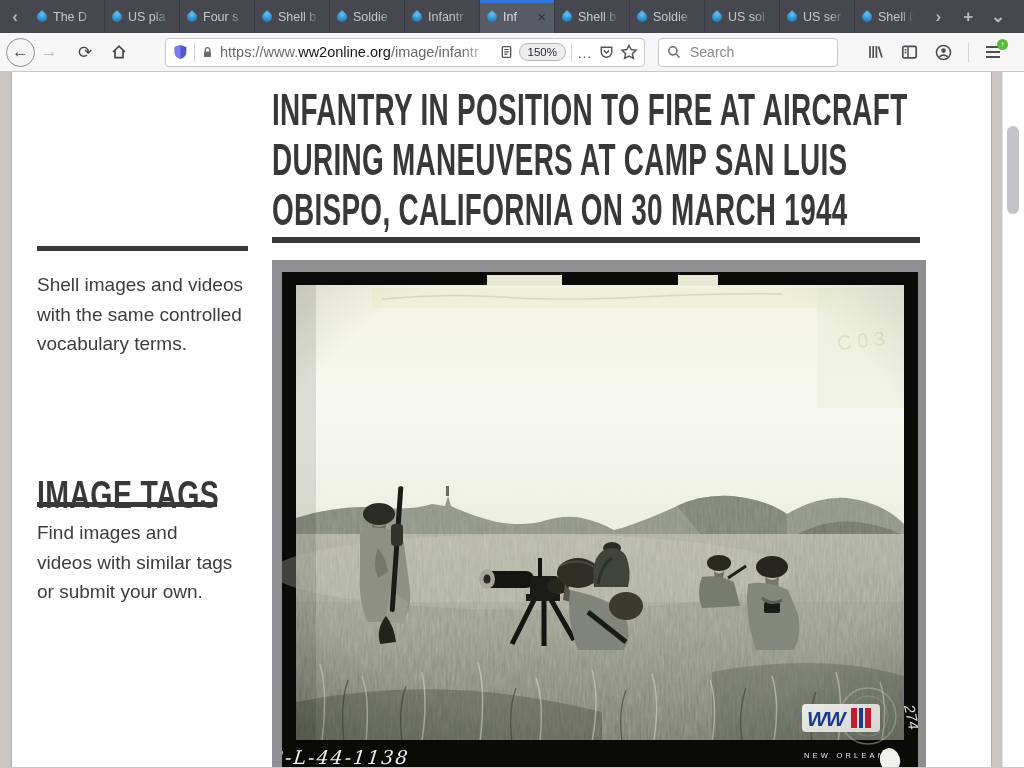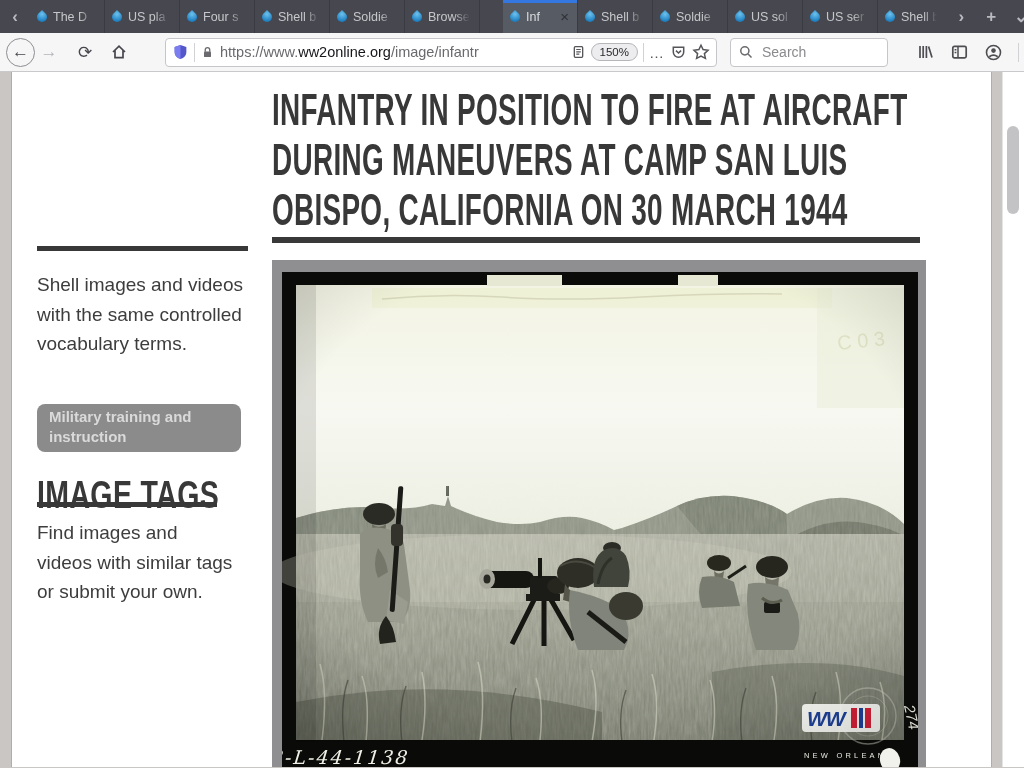--- a/index.html
+++ b/index.html
@@ -9,45 +9,45 @@
   
   .tabbar{height:33px;background:#47474f;display:flex;align-items:stretch;overflow:hidden;}
   .tabctl{flex:0 0 30px;display:flex;align-items:center;justify-content:center;
     color:#b9bac0;font-size:17px;font-weight:bold;cursor:default;}
   .tab{flex:0 0 75px;box-sizing:border-box;display:flex;align-items:center;gap:6px;
     padding:0 7px;border-right:1px solid #3a3a42;color:#c6c7cb;font-size:12.5px;position:relative;}
   .tab.cut{flex:0 0 63px;border-right:none;}
   .tab .tlabel{white-space:nowrap;overflow:hidden;flex:1;
     -webkit-mask-image:linear-gradient(to right,#000 60%,transparent 95%);
     mask-image:linear-gradient(to right,#000 60%,transparent 95%);}
-  .tab.active{background:#575b63;color:#d9dadd;margin-left:23px;}
+  .tab.active{background:#575b63;color:#d9dadd;}
   .tab.active::before{content:"";position:absolute;left:0;top:0;right:0;height:3px;background:#3577e0;}
   .tclose{flex:none;font-size:15px;color:#2f3136;line-height:1;padding:0 1px;}
   .favicon{flex:none;width:10px;height:10px;border-radius:0 50% 50% 50%;transform:rotate(45deg);
     background:radial-gradient(circle at 30% 30%,#6cc1ee,#1e7fc0 70%);}
 
   
   .toolbar{height:39px;background:#f6f6f7;border-bottom:1px solid #c9c9cc;
     display:flex;align-items:center;padding:0 6px;box-sizing:border-box;}
   .navbtn{flex:none;width:28px;height:28px;display:flex;align-items:center;justify-content:center;
     color:#46464c;font-size:17px;}
   .navbtn.circle{border:1px solid #8e8e93;border-radius:50%;width:27px;height:27px;}
   .navbtn.disabled{color:#b5b5ba;}
-  .urlbar{flex:none;width:552px;height:29px;margin-left:32px;background:#fff;
+  .urlbar{flex:none;width:480px;height:29px;margin-left:32px;background:#fff;
     border:1px solid #c6c6ca;border-radius:4px;display:flex;align-items:center;
     padding:0 6px;box-sizing:border-box;gap:5px;}
   .vsep{width:1px;height:19px;background:#d2d2d6;flex:none;}
   .urltext{flex:1;font-size:14.5px;white-space:nowrap;overflow:hidden;color:#69696e;
     -webkit-mask-image:linear-gradient(to right,#000 88%,transparent 99%);
     mask-image:linear-gradient(to right,#000 88%,transparent 99%);}
   .urltext b{color:#15151a;font-weight:normal;}
   .zoombadge{flex:none;border:1px solid #b6b6ba;background:#ededf0;border-radius:10px;
     font-size:11.5px;color:#2a2a2e;padding:2px 8px;}
   .pgact{flex:none;color:#55555a;font-size:15px;letter-spacing:1px;}
-  .searchbar{flex:none;width:158px;height:29px;margin-left:13px;background:#fff;
+  .searchbar{flex:none;width:180px;height:29px;margin-left:13px;background:#fff;
     border:1px solid #c6c6ca;border-radius:4px;display:flex;align-items:center;
     padding:0 7px;box-sizing:border-box;gap:6px;}
   .searchbar input{border:none;outline:none;width:110px;font-size:14px;
     font-family:"Liberation Sans",sans-serif;color:#3a3a3e;background:transparent;}
   .searchbar input::placeholder{color:#8a8a8e;}
   .toolicons{display:flex;align-items:center;gap:15px;margin-left:28px;}
   .menuwrap{position:relative;}
   .menubadge{position:absolute;top:-5px;right:-6px;width:11px;height:11px;border-radius:50%;
     background:#58bd35;color:#fff;font-size:8px;line-height:11px;text-align:center;font-weight:bold;}
 
@@ -98,21 +98,21 @@
     <div class="tab">
         <span class="favicon"></span>
         <span class="tlabel">Shell b</span>
       </div>
     <div class="tab">
         <span class="favicon"></span>
         <span class="tlabel">Soldie</span>
       </div>
     <div class="tab">
         <span class="favicon"></span>
-        <span class="tlabel">Browse</span>
+        <span class="tlabel">Infantr</span>
       </div>
     <div class="tab active">
         <span class="favicon"></span>
         <span class="tlabel">Inf</span>
         <span class="tclose">×</span>
       </div>
     <div class="tab">
         <span class="favicon"></span>
         <span class="tlabel">Shell b</span>
       </div>
@@ -215,21 +215,20 @@
         <div class="menubadge">↑</div>
       </div>
     </div>
   </div>
 
   <div class="content">
     <div class="panel"></div>
 
     <div class="abs rule" style="left:37px;top:174px;width:211px;height:5px"></div>
     <div class="abs para" style="left:37px;top:198px;width:212px">Shell images and videos with the same controlled vocabulary terms.</div>
-    <div class="abs pill">Military training and instruction</div>
     <div class="abs sv-title cond-line" style="top:399px">
       <span>IMAGE TAGS</span>
     </div>
     <div class="abs rule" style="left:37px;top:430px;width:180px;height:5px"></div>
     <div class="abs para" style="left:37px;top:446px;width:196px">Find images and videos with similar tags or submit your own.</div>
 
     <div class="abs main-title cond-line">
       <span>INFANTRY IN POSITION TO FIRE AT AIRCRAFT</span><br>
       <span>DURING MANEUVERS AT CAMP SAN LUIS</span><br>
       <span>OBISPO, CALIFORNIA ON 30 MARCH 1944</span>

